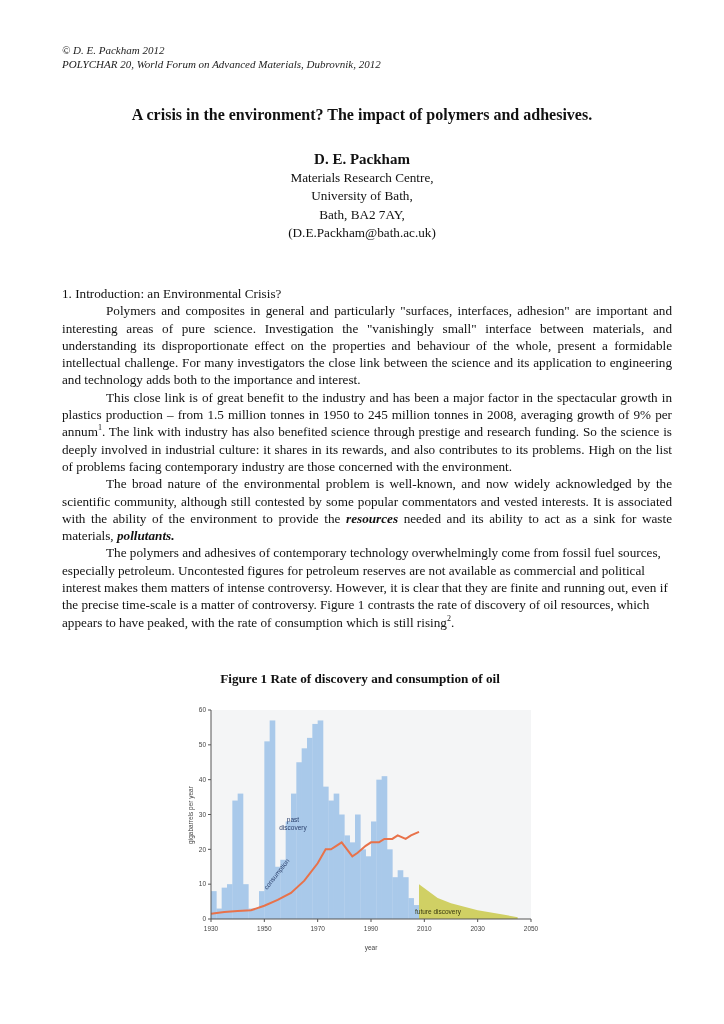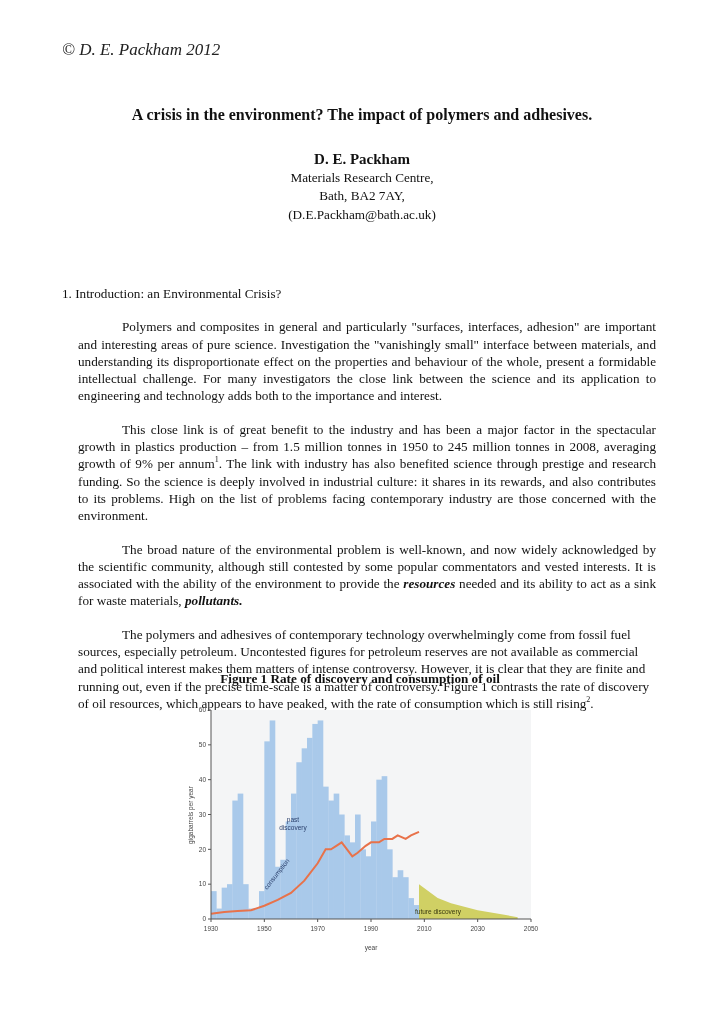--- a/index.html
+++ b/index.html
@@ -1,45 +1,47 @@
 <!DOCTYPE html>
 <html><head>
 <meta charset="utf-8">
 <style>
   html, body { margin: 0; padding: 0; background: #ffffff; }
   body {
     width: 724px; height: 1024px; position: relative; overflow: hidden;
     font-family: "Liberation Serif", "DejaVu Serif", serif; color: #111;
   }
-  .hdr { position: absolute; left: 62px; top: 43px; font-style: italic; font-size: 17px; line-height: 14px; color: #222; }
+  .hdr { position: absolute; left: 62px; top: 43px; font-style: italic; font-size: 11px; line-height: 14px; color: #222; }
   .title { position: absolute; left: 0; width: 724px; top: 106px; text-align: center; font-weight: bold; font-size: 16px; }
   .author-block { position: absolute; left: 0; width: 724px; top: 150px; text-align: center; font-size: 13.2px; line-height: 18.4px; }
   .author-name { font-weight: bold; font-size: 15px; line-height: 19px; }
   .body-text { position: absolute; left: 62px; width: 610px; top: 285px; font-size: 13.2px; line-height: 17.3px; }
   .section-heading { font-weight: normal; }
-  .para { margin: 16px; text-indent: 44px; text-align: justify; }
+  .para { margin: 0; text-indent: 44px; text-align: justify; }
   .para.last-justify { text-align: left; }
   sup { font-size: 8px; line-height: 0; vertical-align: 6px; }
   .fig-caption { position: absolute; left: 0; width: 720px; top: 670px; text-align: center; font-size: 13.2px; line-height: 17px; }
   .fig-title { font-weight: bold; }
   .chart { position: absolute; left: 185px; top: 700px; width: 360px; height: 260px; }
   .chart text { font-family: "Liberation Sans", "DejaVu Sans", sans-serif; }
 </style>
 </head>
 <body>
 
 <div class="hdr">
   <div>© D. E. Packham 2012</div>
+  <div>POLYCHAR 20, World Forum on Advanced Materials,  Dubrovnik, 2012</div>
 </div>
 
 <div class="title">A crisis in the environment? The impact of polymers and adhesives.</div>
 
 <div class="author-block">
   <div class="author-name">D. E. Packham</div>
   <div>Materials Research Centre,</div>
+  <div>University of Bath,</div>
   <div>Bath, BA2 7AY,</div>
   <div>(D.E.Packham@bath.ac.uk)</div>
 </div>
 
 <div class="body-text">
   <div class="section-heading">1. Introduction: an Environmental Crisis?</div>
   <p class="para"><span>Polymers and composites in general and particularly "surfaces, interfaces, adhesion" are important and interesting areas of pure science. Investigation the "vanishingly small" interface between materials, and understanding its disproportionate effect on the properties and behaviour of the whole, present a formidable intellectual challenge. For many investigators the close link between the science and its application to engineering and technology adds both to the importance and interest.</span></p>
   <p class="para"><span>This close link is of great benefit to the industry and has been a major factor in the spectacular growth in plastics production – from 1.5 million tonnes in 1950 to 245 million tonnes in 2008, averaging growth of 9% per annum</span><sup>1</sup><span>. The link with industry has also benefited science through prestige and research funding. So the science is deeply involved in industrial culture: it shares in its rewards, and also contributes to its problems. High on the list of problems facing contemporary industry are those concerned with the environment.</span></p>
   <p class="para"><span>The broad nature of the environmental problem is well-known, and now widely acknowledged by the scientific community, although still contested by some popular commentators and vested interests.  It is associated with the ability of the environment to provide the </span><b><i>resources</i></b><span> needed and its ability to act as a sink for waste materials, </span><b><i>pollutants.</i></b></p>
   <p class="para last-justify"><span>The polymers and adhesives of contemporary technology overwhelmingly come from fossil fuel sources, especially petroleum. Uncontested figures for petroleum reserves are not available as commercial and political interest makes them matters of intense controversy. However, it is clear that they are finite and running out, even if the precise time-scale is a matter of controversy. Figure 1 contrasts the rate of discovery of oil resources, which appears to have peaked, with the rate of consumption which is still rising</span><sup>2</sup><span>.</span></p>

